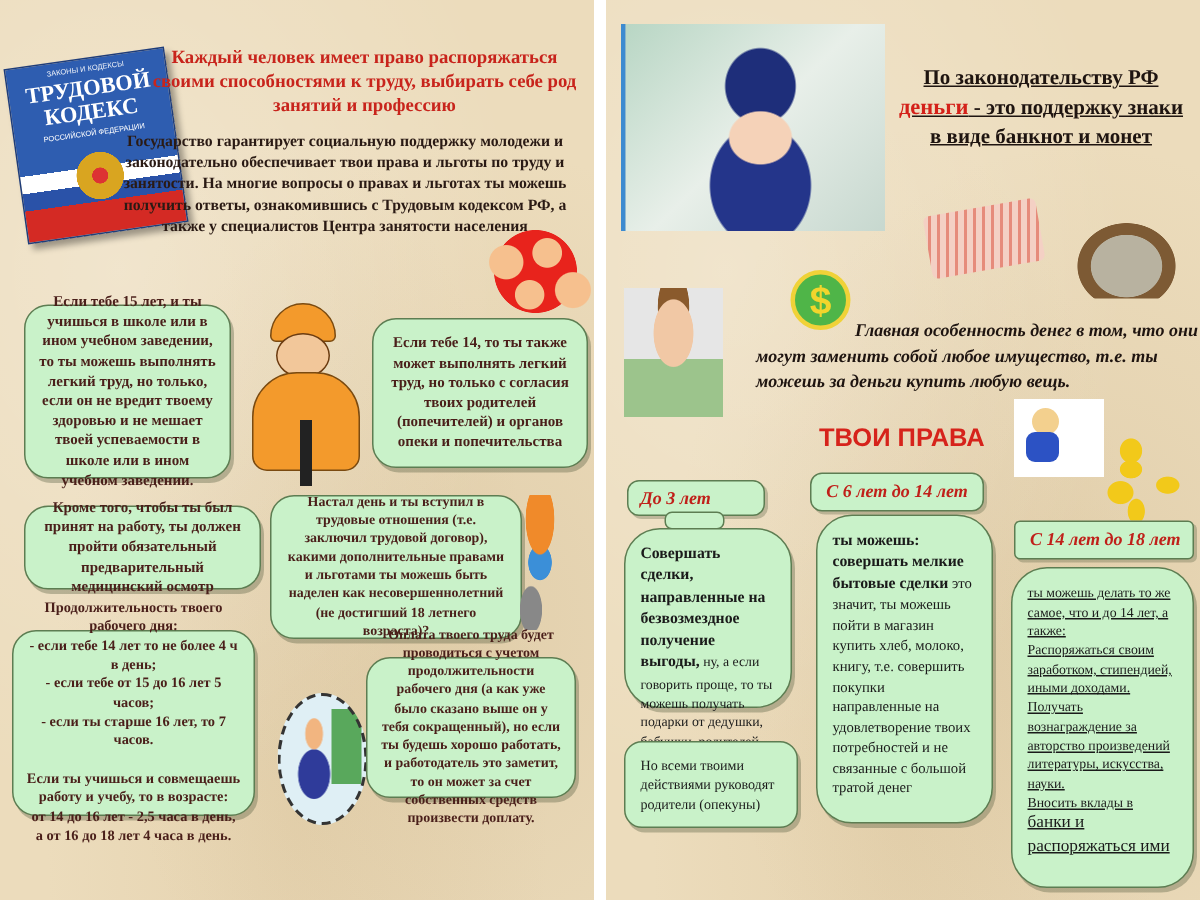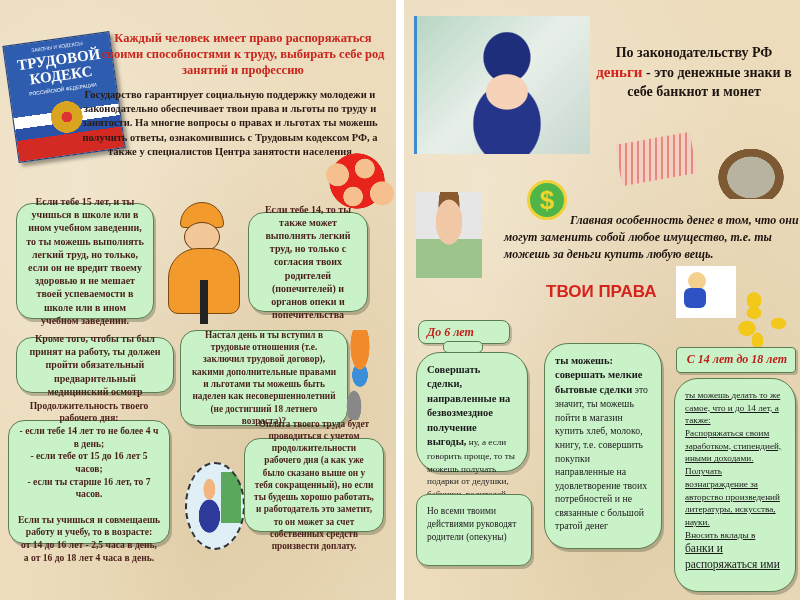--- a/index.html
+++ b/index.html
@@ -200,21 +200,21 @@
 
   <div class="cartoon worker">
     <div class="hat"></div>
     <div class="face"></div>
     <div class="body"></div>
     <div class="drill"></div>
   </div>
 
   <div class="bubble shadow" style="left:16px; top:203px; width:138px; height:116px;">Если тебе 15 лет, и ты учишься в школе или в ином учебном заведении, то ты можешь выполнять легкий труд, но только, если он не вредит твоему здоровью и не мешает твоей успеваемости в школе или в ином учебном заведении.</div>
 
-  <div class="bubble shadow" style="left:248px; top:212px; width:120px; height:100px;">Если тебе 14, то ты также может выполнять легкий труд, но только с согласия твоих родителей (попечителей) и органов опеки и попечительства</div>
+  <div class="bubble shadow" style="left:248px; top:212px; width:144px; height:100px;">Если тебе 14, то ты также может выполнять легкий труд, но только с согласия твоих родителей (попечителей) и органов опеки и попечительства</div>
 
   <div class="bubble shadow" style="left:16px; top:317px; width:158px; height:56px;margin-top:20px;">Кроме того, чтобы ты был принят на работу, ты должен пройти обязательный предварительный медицинский осмотр</div>
 
   <div class="bubble shadow" style="left:180px; top:330px; width:168px; height:96px; font-size:9.3px;">Настал день и ты вступил в трудовые отношения (т.е. заключил трудовой договор), какими дополнительные правами и льготами ты можешь быть наделен как несовершеннолетний (не достигший 18 летнего возраста)?</div>
 
   <div class="cartoon boy-run"></div>
 
   <div class="bubble shadow" style="left:8px; top:420px; width:162px; height:124px; font-size:9.6px;">Продолжительность твоего рабочего дня:
 -  если тебе 14 лет то не более 4 ч в день;
 -  если тебе от 15 до 16 лет 5 часов;
@@ -228,47 +228,50 @@
 
   <div class="bubble shadow" style="left:244px; top:438px; width:140px; height:94px; font-size:9.3px;">Оплата твоего труда будет проводиться с учетом продолжительности рабочего дня (а как уже было сказано выше он у тебя сокращенный), но если ты будешь хорошо работать, и работодатель это заметит, то он может за счет собственных средств произвести доплату.</div>
 </div>
 
 <div class="gutter"></div>
 
 <div class="page right">
 
   <div class="cartoon photo-grad"></div>
 
-  <div class="abs right-intro" style="left:190px; top:44px; width:200px;">
+  <div class="abs right-intro" style="left:190px; top:44px; width:200px;text-decoration:underline;">
     <span>По законодательству РФ</span><br>
-    <span class="money-red">деньги</span><span> - это денежные знаки в себе банкнот и монет</span>
+    <span class="money-red">деньги</span><span> - это поддержку знаки в виде банкнот и монет</span>
   </div>
 
   <div class="cartoon banknotes"></div>
   <div class="cartoon coinbag"></div>
 
   <div class="cartoon dollar-sun">$</div>
   <div class="cartoon boy-money"></div>
 
   <div class="abs italic-text" style="left:100px; top:212px; width:296px; text-indent:66px;">Главная особенность денег в том, что они могут заменить собой любое имущество,   т.е. ты можешь за деньги  купить любую вещь.</div>
 
   <div class="abs rights-title" style="left:142px; top:282px;">ТВОИ ПРАВА</div>
 
   <div class="cartoon piggy-boy"></div>
   <div class="cartoon coins"></div>
 
   <div class="age-tab" style="left:14px; top:320px; width:92px; height:24px;">
-    <span>До 6 лет</span>
+    <span>До 3 лет</span>
     <div class="notch" style="left:24px;"></div>
   </div>
   <div class="age-box" style="left:12px; top:352px; width:112px; height:120px; font-size:9.2px;">
     <b>Совершать сделки, направленные на безвозмездное получение выгоды,</b><span> ну, а если говорить проще, то ты можешь получать подарки от дедушки, бабушки, родителей (это называется договором дарения)</span>
   </div>
-  <div class="age-box" style="left:12px; top:494px; width:116px; height:72px; border-radius:12px; font-size:9.4px;">Но всеми твоими действиями руководят родители (опекуны)</div>
-
+  <div class="age-box" style="left:12px; top:494px; width:116px; height:58px; border-radius:12px; font-size:9.4px;">Но всеми твоими действиями руководят родители (опекуны)</div>
+
+  <div class="age-tab" style="left:136px; top:315px; width:116px; height:26px; text-align:center;">
+    <span>С 6 лет до 14 лет</span>
+  </div>
   <div class="age-box" style="left:140px; top:343px; width:118px; height:206px; font-size:9.8px;">
     <b>ты можешь: совершать мелкие бытовые сделки</b><span> это значит, ты можешь пойти в магазин купить хлеб, молоко, книгу, т.е. совершить покупки направленные на удовлетворение твоих потребностей и не связанные с большой тратой денег</span>
   </div>
 
   <div class="age-tab" style="left:272px; top:347px; width:120px; height:26px; text-align:right; border-radius:4px;">
     <span>С 14 лет до 18 лет</span>
   </div>
   <div class="age-box" style="left:270px; top:378px; width:122px; height:214px; font-size:9.2px; white-space:pre-line;text-decoration:underline;"><span>ты можешь делать то же самое, что и до 14 лет, а также:
 Распоряжаться своим заработком, стипендией, иными доходами.
 Получать вознаграждение за авторство произведений литературы, искусства, науки.

